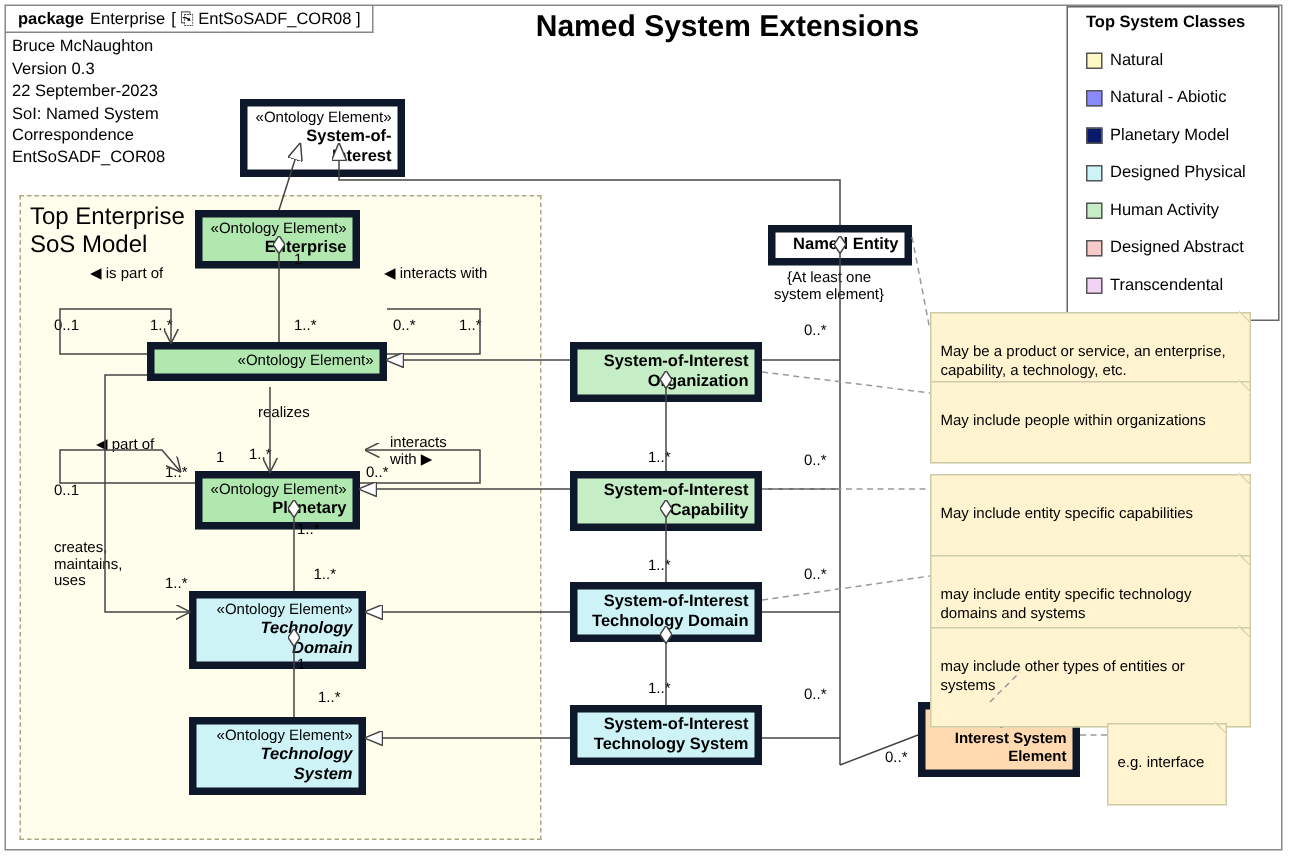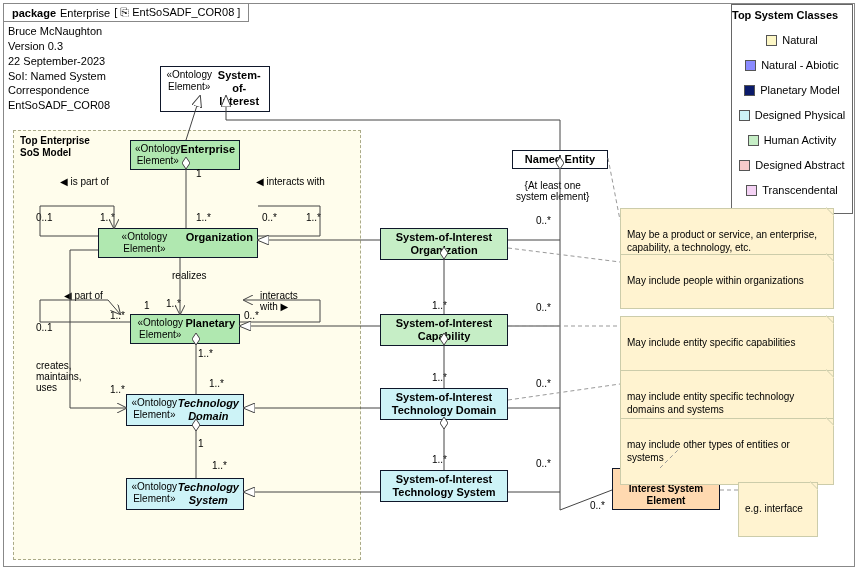--- a/index.html
+++ b/index.html
@@ -2,27 +2,27 @@
 <html><head>
 <meta charset="utf-8">
 <style>
   * { box-sizing: border-box; margin: 0; padding: 0; }
   body { font-family: Arial, sans-serif; font-size: 11px; background: #fff; width: 859px; height: 572px; position: relative; overflow: hidden; }
   .pkg-frame { position: absolute; left: 3px; top: 3px; width: 852px; height: 564px; border: 1px solid #888; }
   .pkg-tab { position: absolute; left: 0; top: 0; height: 18px; border-bottom: 1px solid #888; border-right: 1px solid #888; padding: 2px 8px; display: flex; align-items: center; gap: 4px; background: #fff; }
   .pkg-tab .kw { font-weight: bold; }
   .header { position: absolute; left: 250px; top: 6px; width: 470px; text-align: center; font-size: 20px; font-weight: bold; line-height: 1.25; }
   .meta { position: absolute; left: 8px; top: 24px; line-height: 1.35; }
-  .legend { position: absolute; right: 6px; top: 4px; width: 122px; border: 1px solid #666; background: #fff; padding: 4px 0; }
+  .legend { position: absolute; right: 6px; top: 4px; width: 142px; border: 1px solid #666; background: #fff; padding: 4px 12px; }
   .legend h4 { font-size: 11px; font-weight: bold; margin-bottom: 3px; }
-  .legend-row { display: flex; align-items: center; gap: 5px; margin: 13px 0; justify-content: center; }
+  .legend-row { display: flex; align-items: center; gap: 5px; margin: 13px 0; }
   .swatch { width: 11px; height: 11px; border: 1px solid #555; }
   .dashbox { position: absolute; border: 1.5px dashed #aa8; background: rgba(255,252,220,0.55); }
-  .dashbox .lbl { position: absolute; left: 6px; top: 4px; font-size: 10px; line-height: 1.2; font-weight: bold; }
-  .node { position: absolute; border: 1px solid #0f172a; text-align: center; padding: 2px 4px; line-height: 1.2; display: flex; justify-content: center; }
+  .dashbox .lbl { position: absolute; left: 6px; top: 4px; font-size: 16px; line-height: 1.2; }
+  .node { position: absolute; border: 5px solid #0f172a; text-align: right; padding: 2px 4px; line-height: 1.2; display: flex; flex-direction: column; justify-content: center; }
   .node .stereo { font-size: 10px; }
   .node .nm { font-weight: bold; font-size: 11px; }
   .node .nm-it { font-weight: bold; font-style: italic; }
   .note { position: absolute; background: #fff3d0; border: 1px solid #cca; padding: 20px 6px; font-size: 10px; line-height: 1.25; }
   .note::after { content: ""; position: absolute; right: -1px; top: -1px; width: 0; height: 0; border-left: 8px solid #fff3d0; border-top: 8px solid transparent; filter: drop-shadow(0.5px -0.5px 0 #cca); }
   .assoc-lbl { position: absolute; font-size: 10px; background: transparent; }
   .mult { position: absolute; font-size: 10px; }
   .constraint { position: absolute; font-size: 10px; text-align: center; }
   svg.conn { position: absolute; left: 0; top: 0; width: 859px; height: 572px; pointer-events: none; }
   .green { background: #c6eec6; }
@@ -36,20 +36,21 @@
 
 <div class="pkg-frame">
   <div class="pkg-tab">
     <span class="kw">package</span>
     <span>Enterprise</span>
     <span>[ <span>⎘</span> <span>EntSoSADF_COR08</span> ]</span>
   </div>
 </div>
 
 <div class="header">
+  <div>Named System Extensions</div>
 </div>
 
 <div class="meta">
   <div>Bruce McNaughton</div>
   <div>Version 0.3</div>
   <div>22 September-2023</div>
   <div>SoI:  Named System</div>
   <div>Correspondence</div>
   <div>EntSoSADF_COR08</div>
 </div>
@@ -94,21 +95,20 @@
 <div class="node white" style="left:160px; top:66px; width:110px;">
   <div class="stereo">«Ontology Element»</div>
   <div class="nm">System-of-Interest</div>
 </div>
 <div class="node green2" style="left:130px; top:140px; width:110px;">
   <div class="stereo">«Ontology Element»</div>
   <div class="nm">Enterprise</div>
 </div>
 <div class="node green2" style="left:98px; top:228px; width:160px;">
   <div class="stereo">«Ontology Element»</div>
-  <div class="nm">Organization</div>
 </div>
 <div class="node green2" style="left:130px; top:314px; width:110px;">
   <div class="stereo">«Ontology Element»</div>
   <div class="nm">Planetary</div>
 </div>
 <div class="node cyan" style="left:126px; top:394px; width:118px;">
   <div class="stereo">«Ontology Element»</div>
   <div class="nm-it">Technology Domain</div>
 </div>
 <div class="node cyan" style="left:126px; top:478px; width:118px;">

